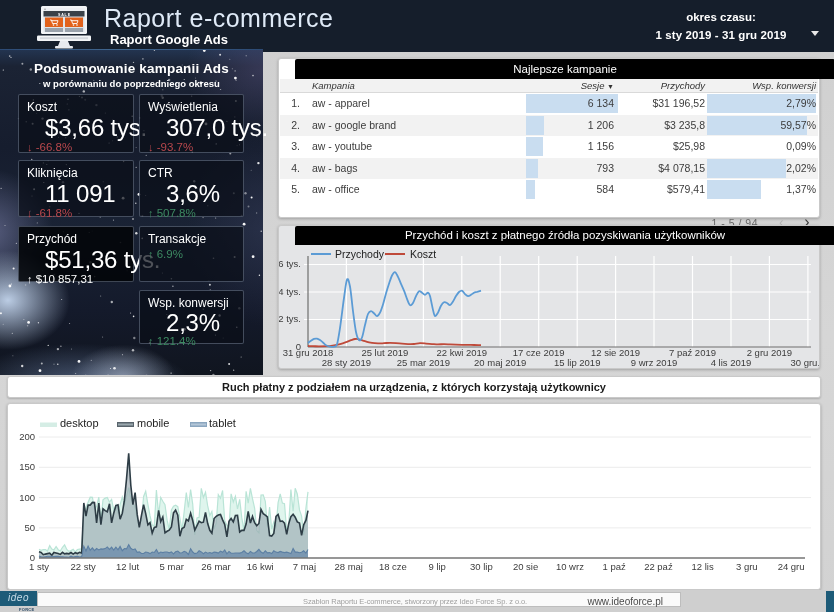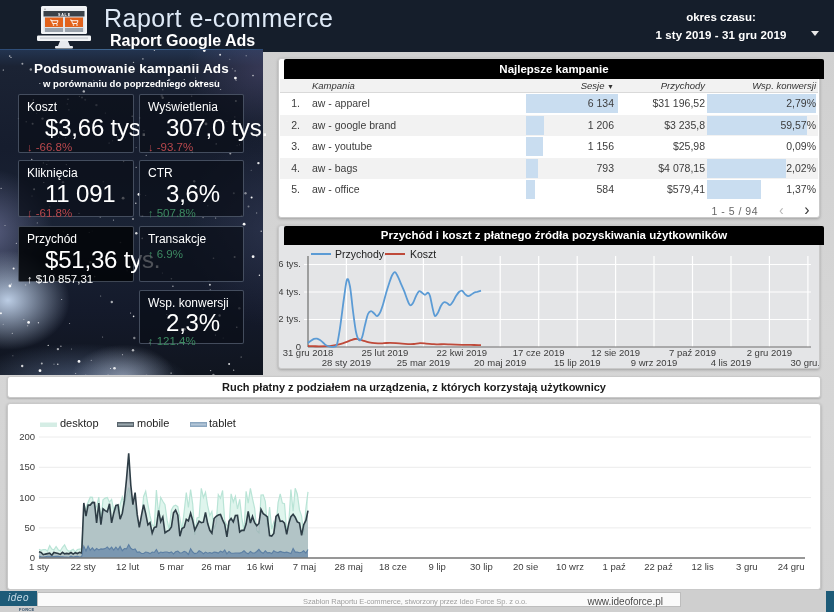--- a/index.html
+++ b/index.html
@@ -5,21 +5,21 @@
   * { margin:0; padding:0; box-sizing:border-box; }
   html,body { width:834px; height:612px; overflow:hidden; }
   body { font-family:"Liberation Sans", sans-serif; }
   #page { position:relative; width:834px; height:612px; overflow:hidden;
           background:linear-gradient(to bottom, #cfcfcf 0%, #d6d6d6 55%, #d2d2d2 100%); }
   .abs { position:absolute; }
 
   
   #header { left:0; top:0; width:834px; height:52px; background:#151e2b; }
   #htitle { left:104px; top:4px; font-size:25px; color:#dfeaf7; letter-spacing:0.5px; }
-  #hsub { left:110px; top:32px; font-size:16px; font-weight:bold; color:#fff; }
+  #hsub { left:110px; top:32px; font-size:13px; font-weight:bold; color:#fff; }
   #okres { left:626px; top:11px; width:190px; text-align:center; color:#fff; }
   #okres .l1 { font-size:11.5px; font-weight:bold; }
   #okres .l2 { font-size:11.5px; font-weight:bold; margin-top:6px; letter-spacing:0.1px; }
   #okarrow { left:811px; top:31px; width:0; height:0; border-left:4px solid transparent;
              border-right:4px solid transparent; border-top:5px solid #e8e8e8; }
 
   
   #space { left:0; top:50px; width:263px; height:325px;
     background:
       radial-gradient(100px 80px at 3% 77%, rgba(196,214,238,0.95), rgba(196,214,238,0) 62%),
@@ -42,39 +42,39 @@
           border-radius:2px; width:116px; height:59px; padding:5px 0 0 8px; color:#fff; }
   .tile .lab { font-size:12px; line-height:15px; }
   .tile .val { font-size:24px; line-height:25px; margin-top:0; letter-spacing:-0.2px; white-space:nowrap;margin-left:18px; }
   .tile .del { font-size:11.5px; line-height:13px; margin-top:1px; white-space:nowrap; }
   .dred { color:#b9484d; } .dgreen { color:#3d8a62; } .dwhite { color:#fff; }
   .arr { font-size:11px; font-weight:bold; }
 
   
   .panel { position:absolute; background:#fff; border:1px solid #c9c9c9; border-radius:3px;
            box-shadow:0 1px 3px rgba(0,0,0,0.25); }
-  .blackbar { position:absolute; left:5px; top:0; width:100%; height:20px; background:#000;
-              color:#fff; font-size:11.5px; font-weight:bold; text-align:center; line-height:20px;
+  .blackbar { position:absolute; left:16px; top:0; width:100%; height:20px; background:#000;
+              color:#fff; font-size:11.5px; font-weight:normal; text-align:center; line-height:20px;
               border-radius:2px 2px 0 0; }
   #chartpanel .blackbar { height:19px; line-height:19px; }
 
   
   #tablepanel { left:278px; top:58px; width:542px; height:160px; }
   #thead { position:absolute; left:1px; top:20px; width:538px; height:14px; background:#f2f2f2;
            font-size:9.5px; color:#333; border-bottom:1px solid #d9d9d9;font-style:italic; }
   .trow { position:absolute; left:1px; width:538px; height:21px; font-size:10.5px; color:#3c3c3c; }
   .trow.alt { background:#f2f2f2; }
   .cell { position:absolute; top:0; line-height:21px; }
   .num { left:6px; width:14px; text-align:right; }
   .name { left:32px; }
   .sesje { left:246px; width:88px; text-align:right; }
   .przy { left:303px; width:122px; text-align:right; }
   .wsp { left:426px; width:110px; text-align:right; }
   .bar { position:absolute; top:1px; height:19px; background:#c9ddf0; }
-  #pager { position:absolute; right:9px; top:142px; letter-spacing:0.5px; font-size:10.5px; color:#666; }
+  #pager { position:absolute; right:9px; top:154px; letter-spacing:0.5px; font-size:10.5px; color:#666; }
 
   
   #chartpanel { left:278px; top:225px; width:542px; height:144px; background:#e4e5e7; }
   .axis { font-size:9.5px; fill:#3c3c3c; }
 
   
   #btitlebar { left:7px; top:376px; width:814px; height:22px; background:#fff;
                border:1px solid #c9c9c9; border-radius:3px; text-align:center;
                font-size:11px; font-weight:bold; color:#1a1a1a; line-height:21px;
                box-shadow:0 1px 2px rgba(0,0,0,0.2); }

